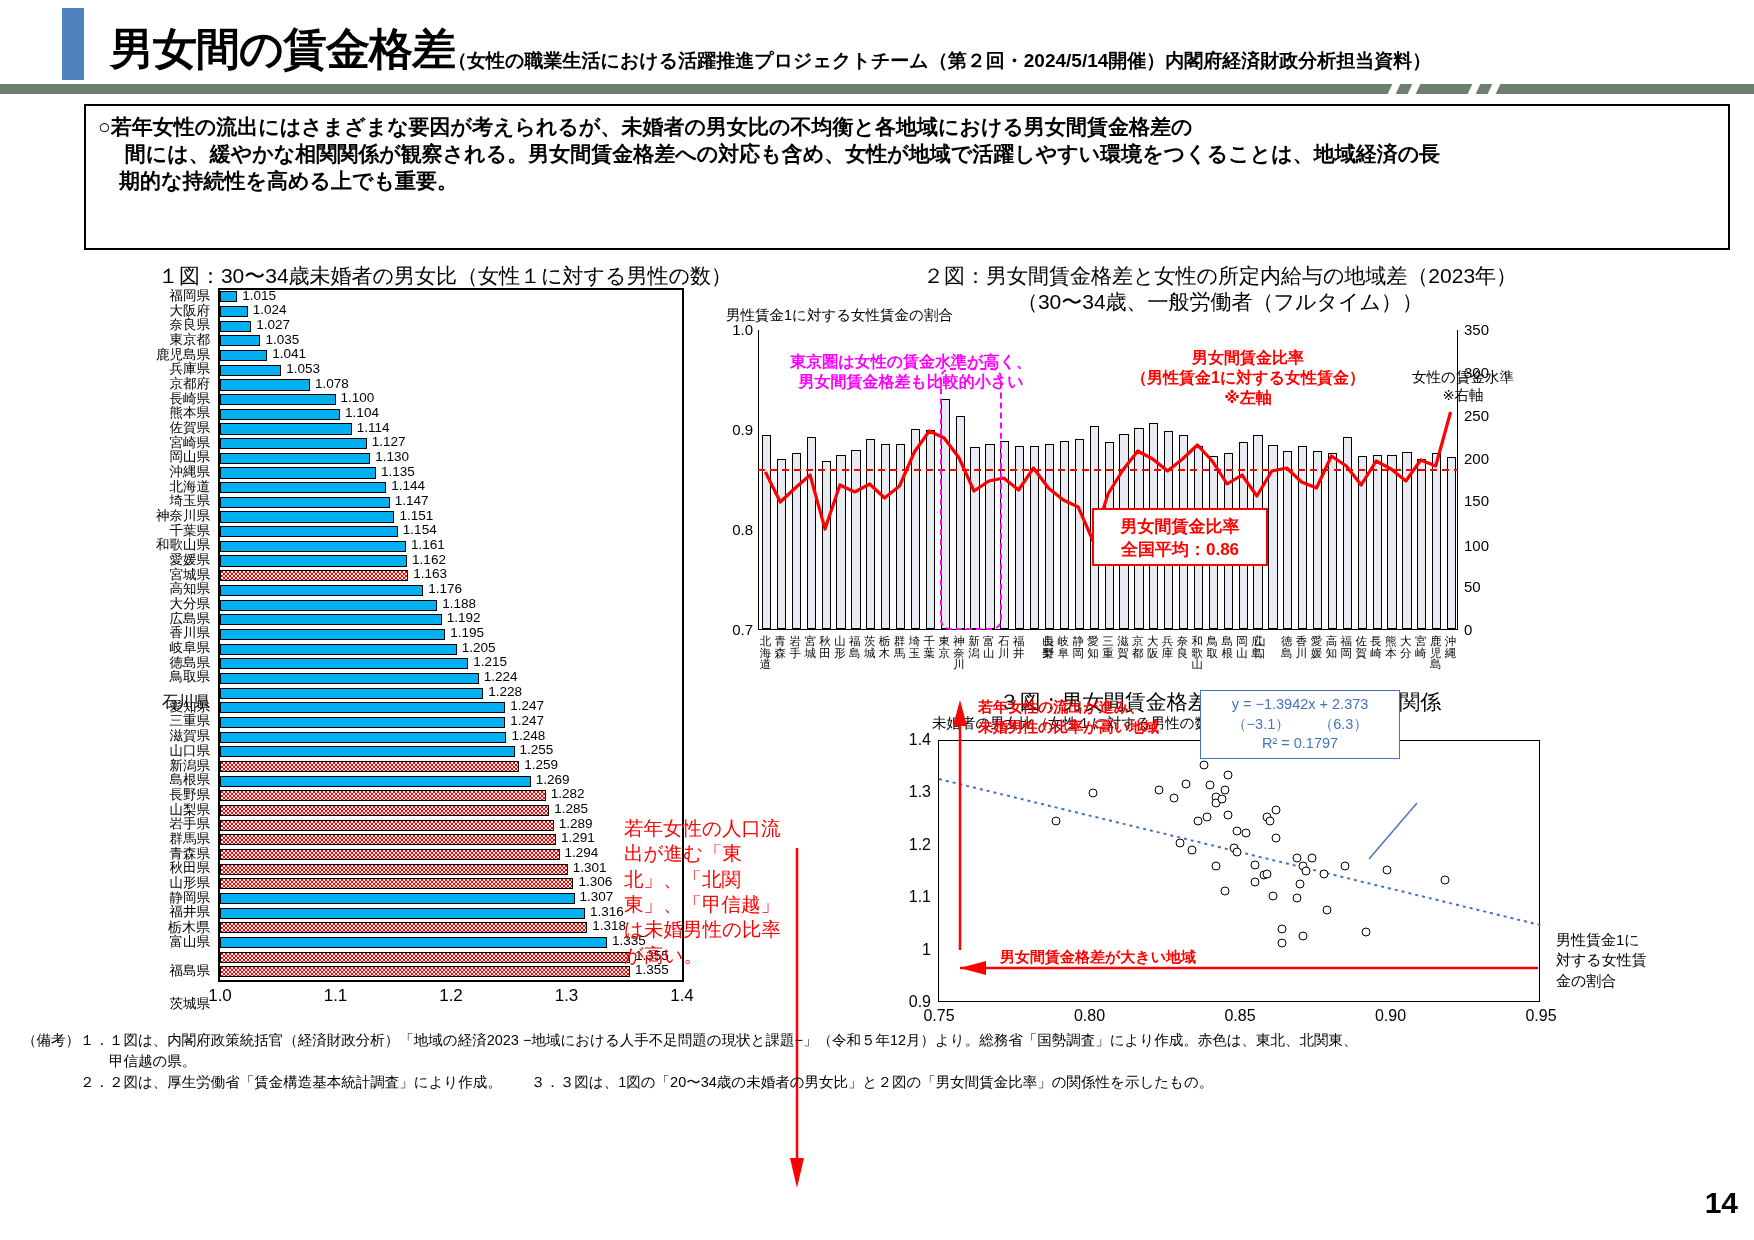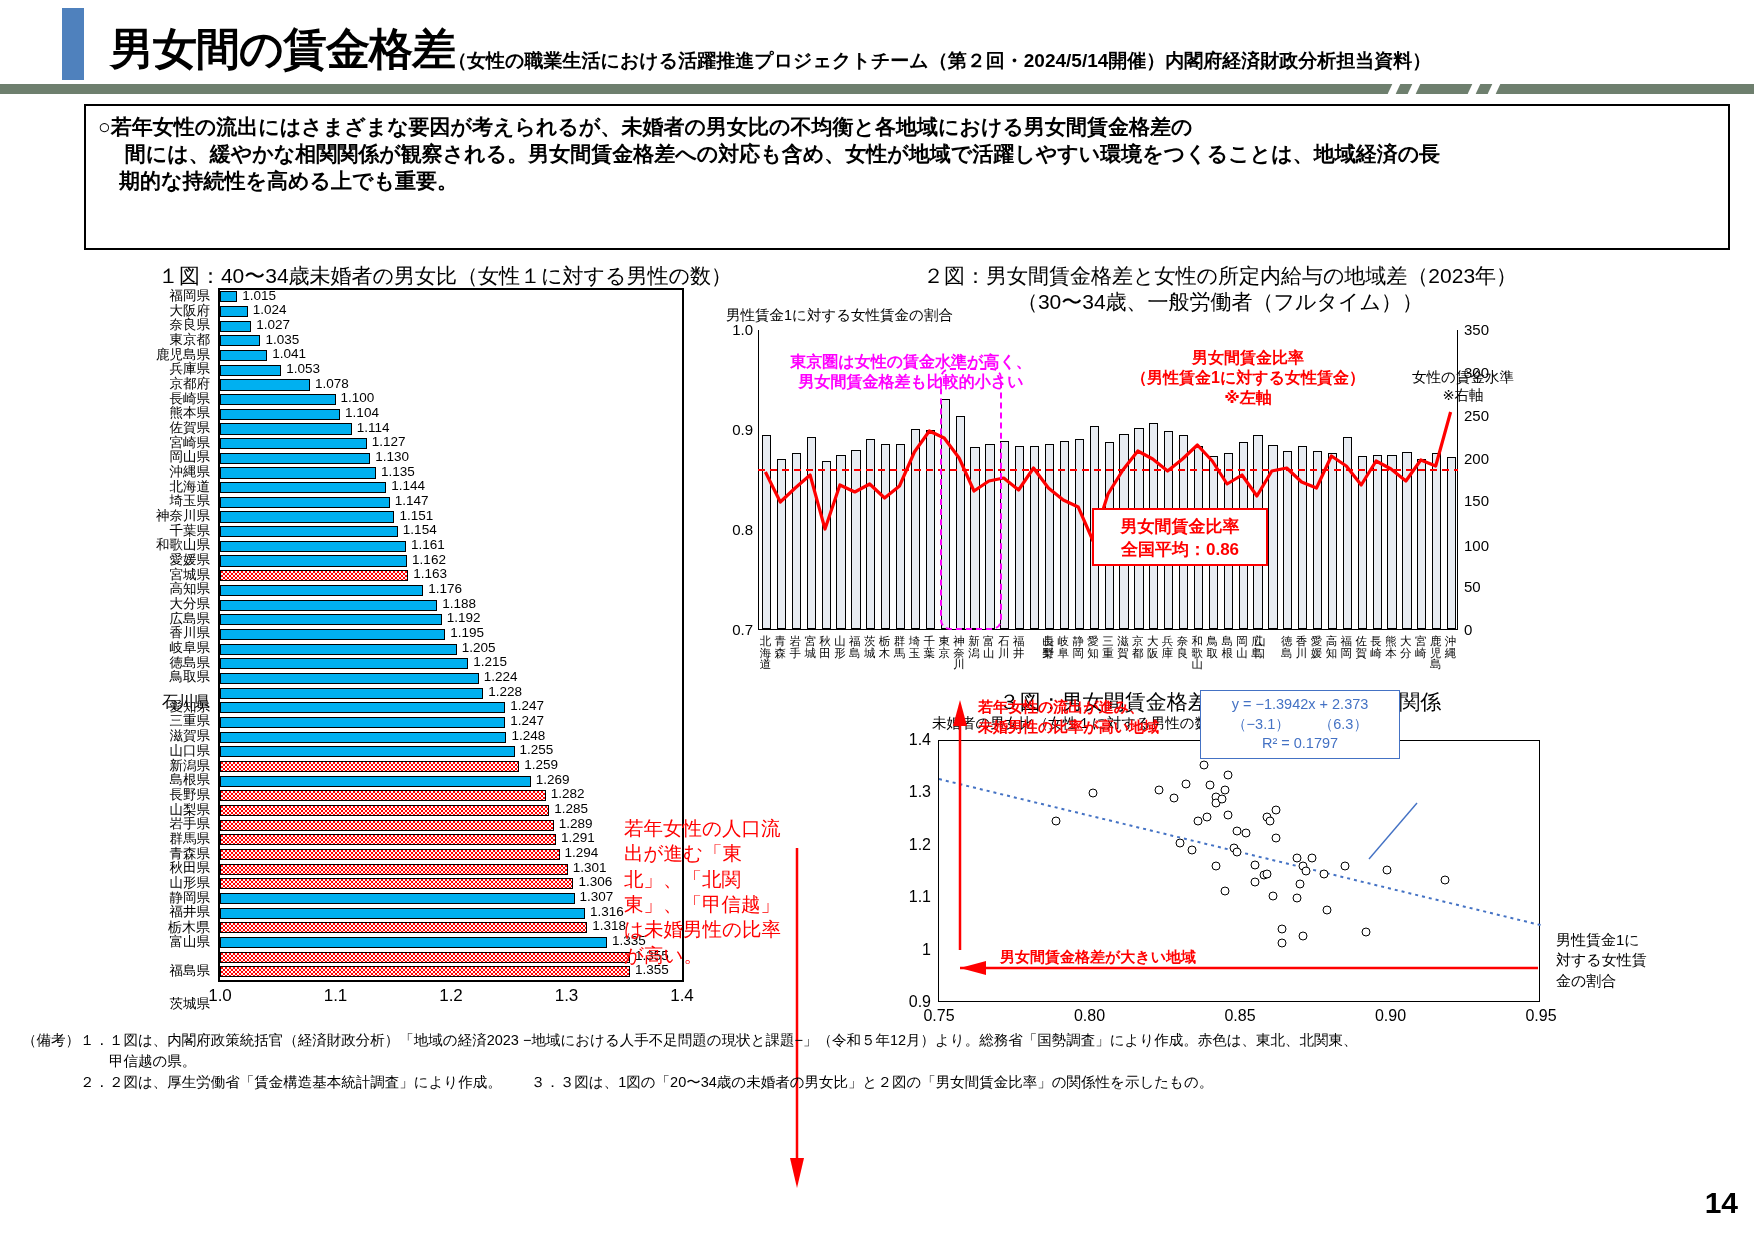--- a/index.html
+++ b/index.html
@@ -101,21 +101,21 @@
     <div class="slash" style="left:1490px;"></div>
   </div>
 </div>
 
 <div id="summary">
   <div class="sline">○若年女性の流出にはさまざまな要因が考えられるが、未婚者の男女比の不均衡と各地域における男女間賃金格差の
 　 間には、緩やかな相関関係が観察される。男女間賃金格差への対応も含め、女性が地域で活躍しやすい環境をつくることは、地域経済の長
 　期的な持続性を高める上でも重要。</div>
 </div>
 
-<div id="fig1-title">１図：40〜34歳未婚者の男女比（女性１に対する男性の数）</div>
+<div id="fig1-title">１図：30〜34歳未婚者の男女比（女性１に対する男性の数）</div>
 <div id="fig1">
   <div id="fig1-plot">
       <div class="f1row" style="height: 14.6809px;">
         <div class="f1label" style="font-size: 13.5px; line-height: 14.6809px;">福岡県</div>
         <div class="f1bar blue" style="width: 17.325px; height: 11.0809px; top: 1.4px;"></div>
         <div class="f1val" style="left: 22.325px; font-size: 13.5px; line-height: 14.6809px;">1.015</div>
       </div>
       <div class="f1row" style="height: 14.6809px;">
         <div class="f1label" style="font-size: 13.5px; line-height: 14.6809px;">大阪府</div>
         <div class="f1bar blue" style="width: 27.72px; height: 11.0809px; top: 1.4px;"></div>

